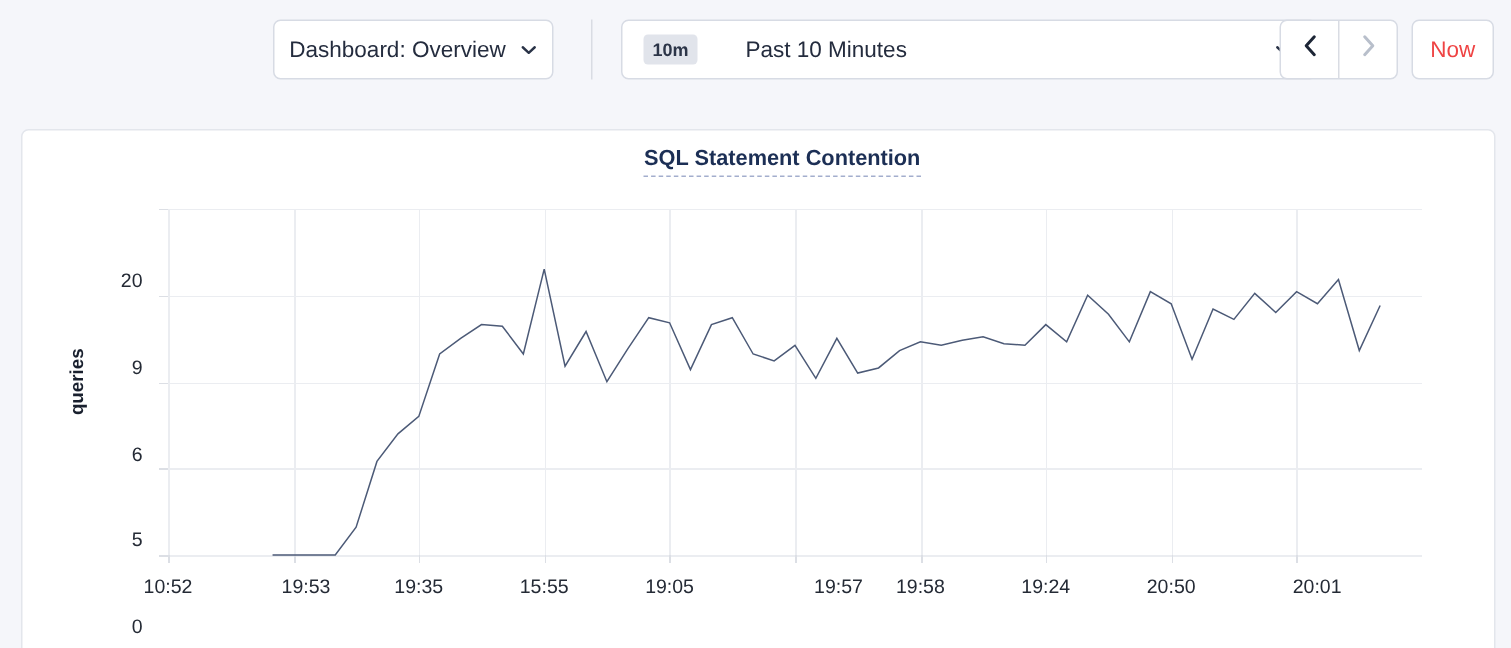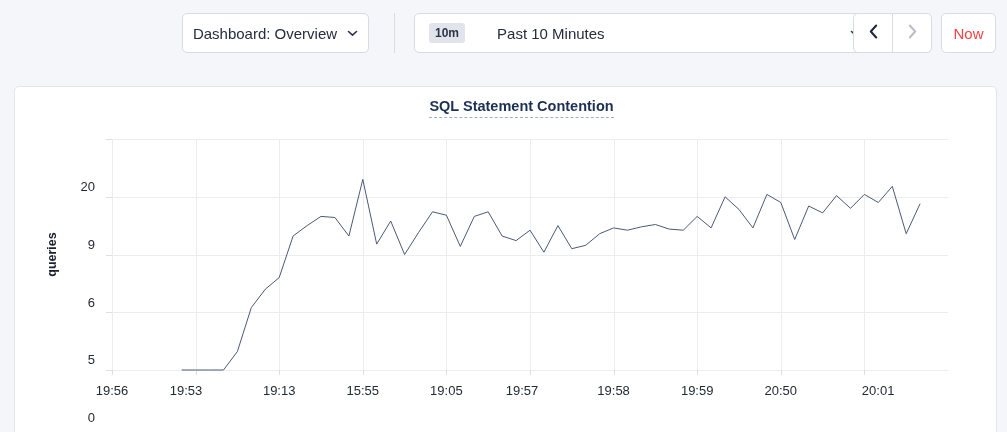--- a/index.html
+++ b/index.html
@@ -133,24 +133,24 @@
       <polyline points="69.7,231.0 83.6,231.0 97.5,231.0 111.5,231.0 125.4,212.5 139.3,168.6 153.3,150.2 167.2,138.6 181.1,97.0 195.1,86.6 209.0,77.4 222.9,78.5 236.9,97.0 250.8,40.4 264.7,105.1 278.7,82.0 292.6,115.5 306.5,93.6 320.5,72.8 334.4,76.2 348.3,107.4 362.3,77.4 376.2,72.8 390.1,97.0 404.1,101.6 418.0,91.2 431.9,113.2 445.9,86.6 459.8,109.7 473.7,106.3 487.7,94.7 501.6,88.9 515.5,91.2 529.5,87.8 543.4,85.5 557.3,90.1 571.3,91.2 585.2,77.4 599.1,88.9 613.1,57.8 627.0,70.5 640.9,88.9 654.9,55.4 668.8,63.5 682.7,100.5 696.7,67.0 710.6,73.9 724.5,56.6 738.5,69.3 752.4,55.4 766.3,63.5 780.3,47.4 794.2,94.7 808.1,64.7" fill="none" stroke="#4c5a77" stroke-width="1"></polyline>
     </svg>
   <div id="y-ticks">
       <div class="tick-label y-tick" style="top: 275px;">0</div>
       <div class="tick-label y-tick" style="top: 217.25px;">5</div>
       <div class="tick-label y-tick" style="top: 159.5px;">6</div>
       <div class="tick-label y-tick" style="top: 101.75px;">9</div>
       <div class="tick-label y-tick" style="top: 44px;">20</div>
     </div>
   <div id="x-ticks">
-      <div class="tick-label x-tick" style="left: 67px; top: 296px;">19:56</div>
-      <div class="tick-label x-tick" style="left: 141px; top: 296px;">19:53</div>
-      <div class="tick-label x-tick" style="left: 234.2px; top: 296px;">19:13</div>
+      <div class="tick-label x-tick" style="left: 67px; top: 296px;">10:52</div>
+      <div class="tick-label x-tick" style="left: 159px; top: 296px;">19:53</div>
+      <div class="tick-label x-tick" style="left: 234.2px; top: 296px;">19:35</div>
       <div class="tick-label x-tick" style="left: 317.8px; top: 296px;">15:55</div>
       <div class="tick-label x-tick" style="left: 401.4px; top: 296px;">19:05</div>
-      <div class="tick-label x-tick" style="left: 477px; top: 296px;">19:57</div>
+      <div class="tick-label x-tick" style="left: 514px; top: 296px;">19:57</div>
       <div class="tick-label x-tick" style="left: 568.6px; top: 296px;">19:58</div>
-      <div class="tick-label x-tick" style="left: 652.2px; top: 296px;">19:59</div>
+      <div class="tick-label x-tick" style="left: 652.2px; top: 296px;">19:24</div>
       <div class="tick-label x-tick" style="left: 735.8px; top: 296px;">20:50</div>
       <div class="tick-label x-tick" style="left: 819.4px; top: 296px; text-align: right;">20:01</div>
     </div>
 </div>
 
 </body></html>

